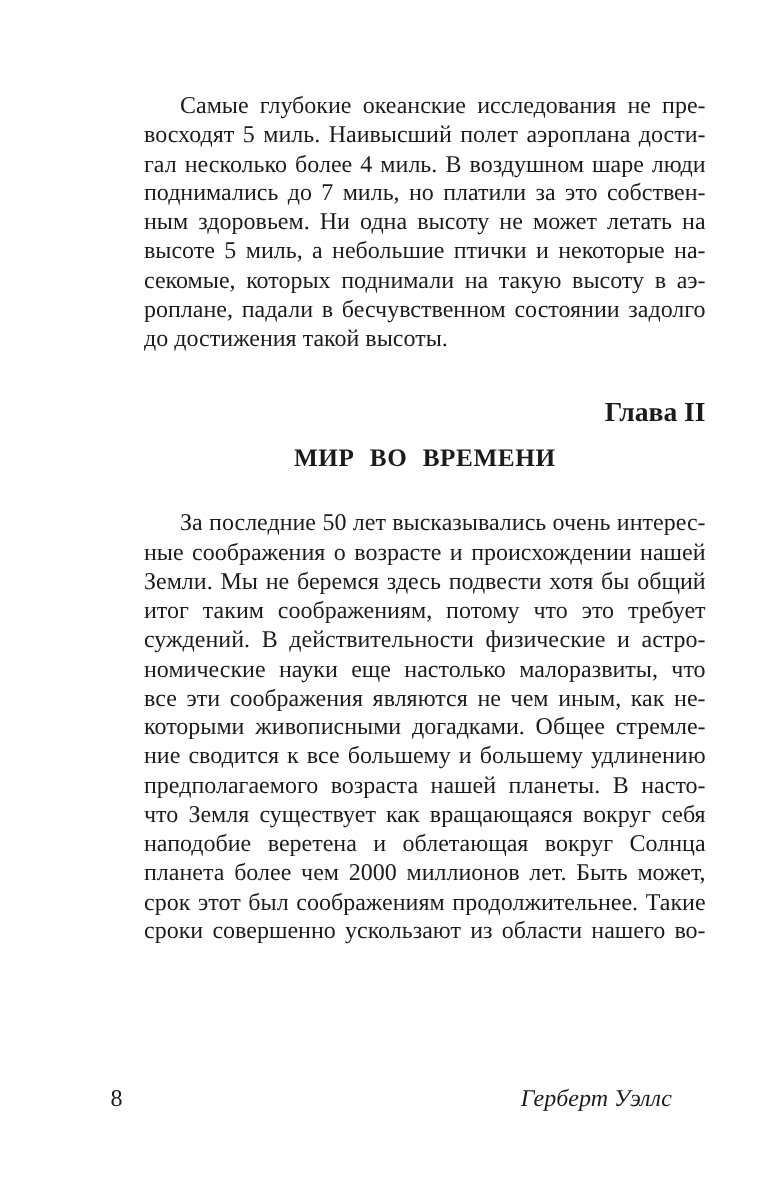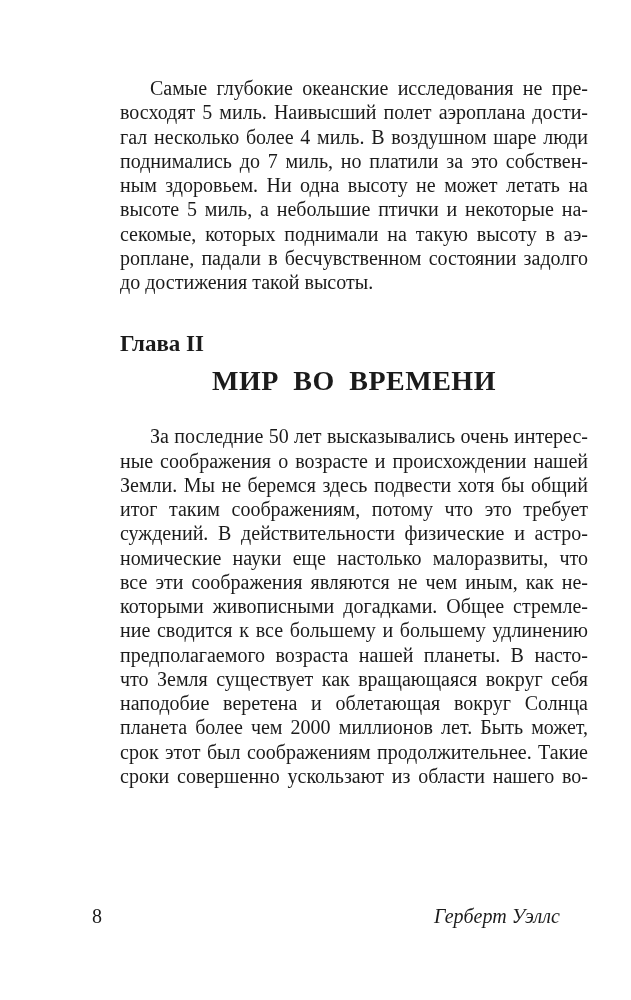--- a/index.html
+++ b/index.html
@@ -40,25 +40,25 @@
     text-indent: 30px;
   }
   .line.end {
     text-align-last: left;
   }
   .chapter-label {
     margin-top: 36px;
     font-size: 23px;
     line-height: 28px;
     font-weight: bold;
-    text-align: left;
+    text-align: right;
   }
   .chapter-title {
     margin-top: 10px;
-    font-size: 28px;
+    font-size: 21px;
     line-height: 26px;
     font-weight: bold;
     text-align: center;
     letter-spacing: 0.5px;
     word-spacing: 7px;
   }
   .para-2 {
     margin-top: 30px;
   }
   .page-footer {

